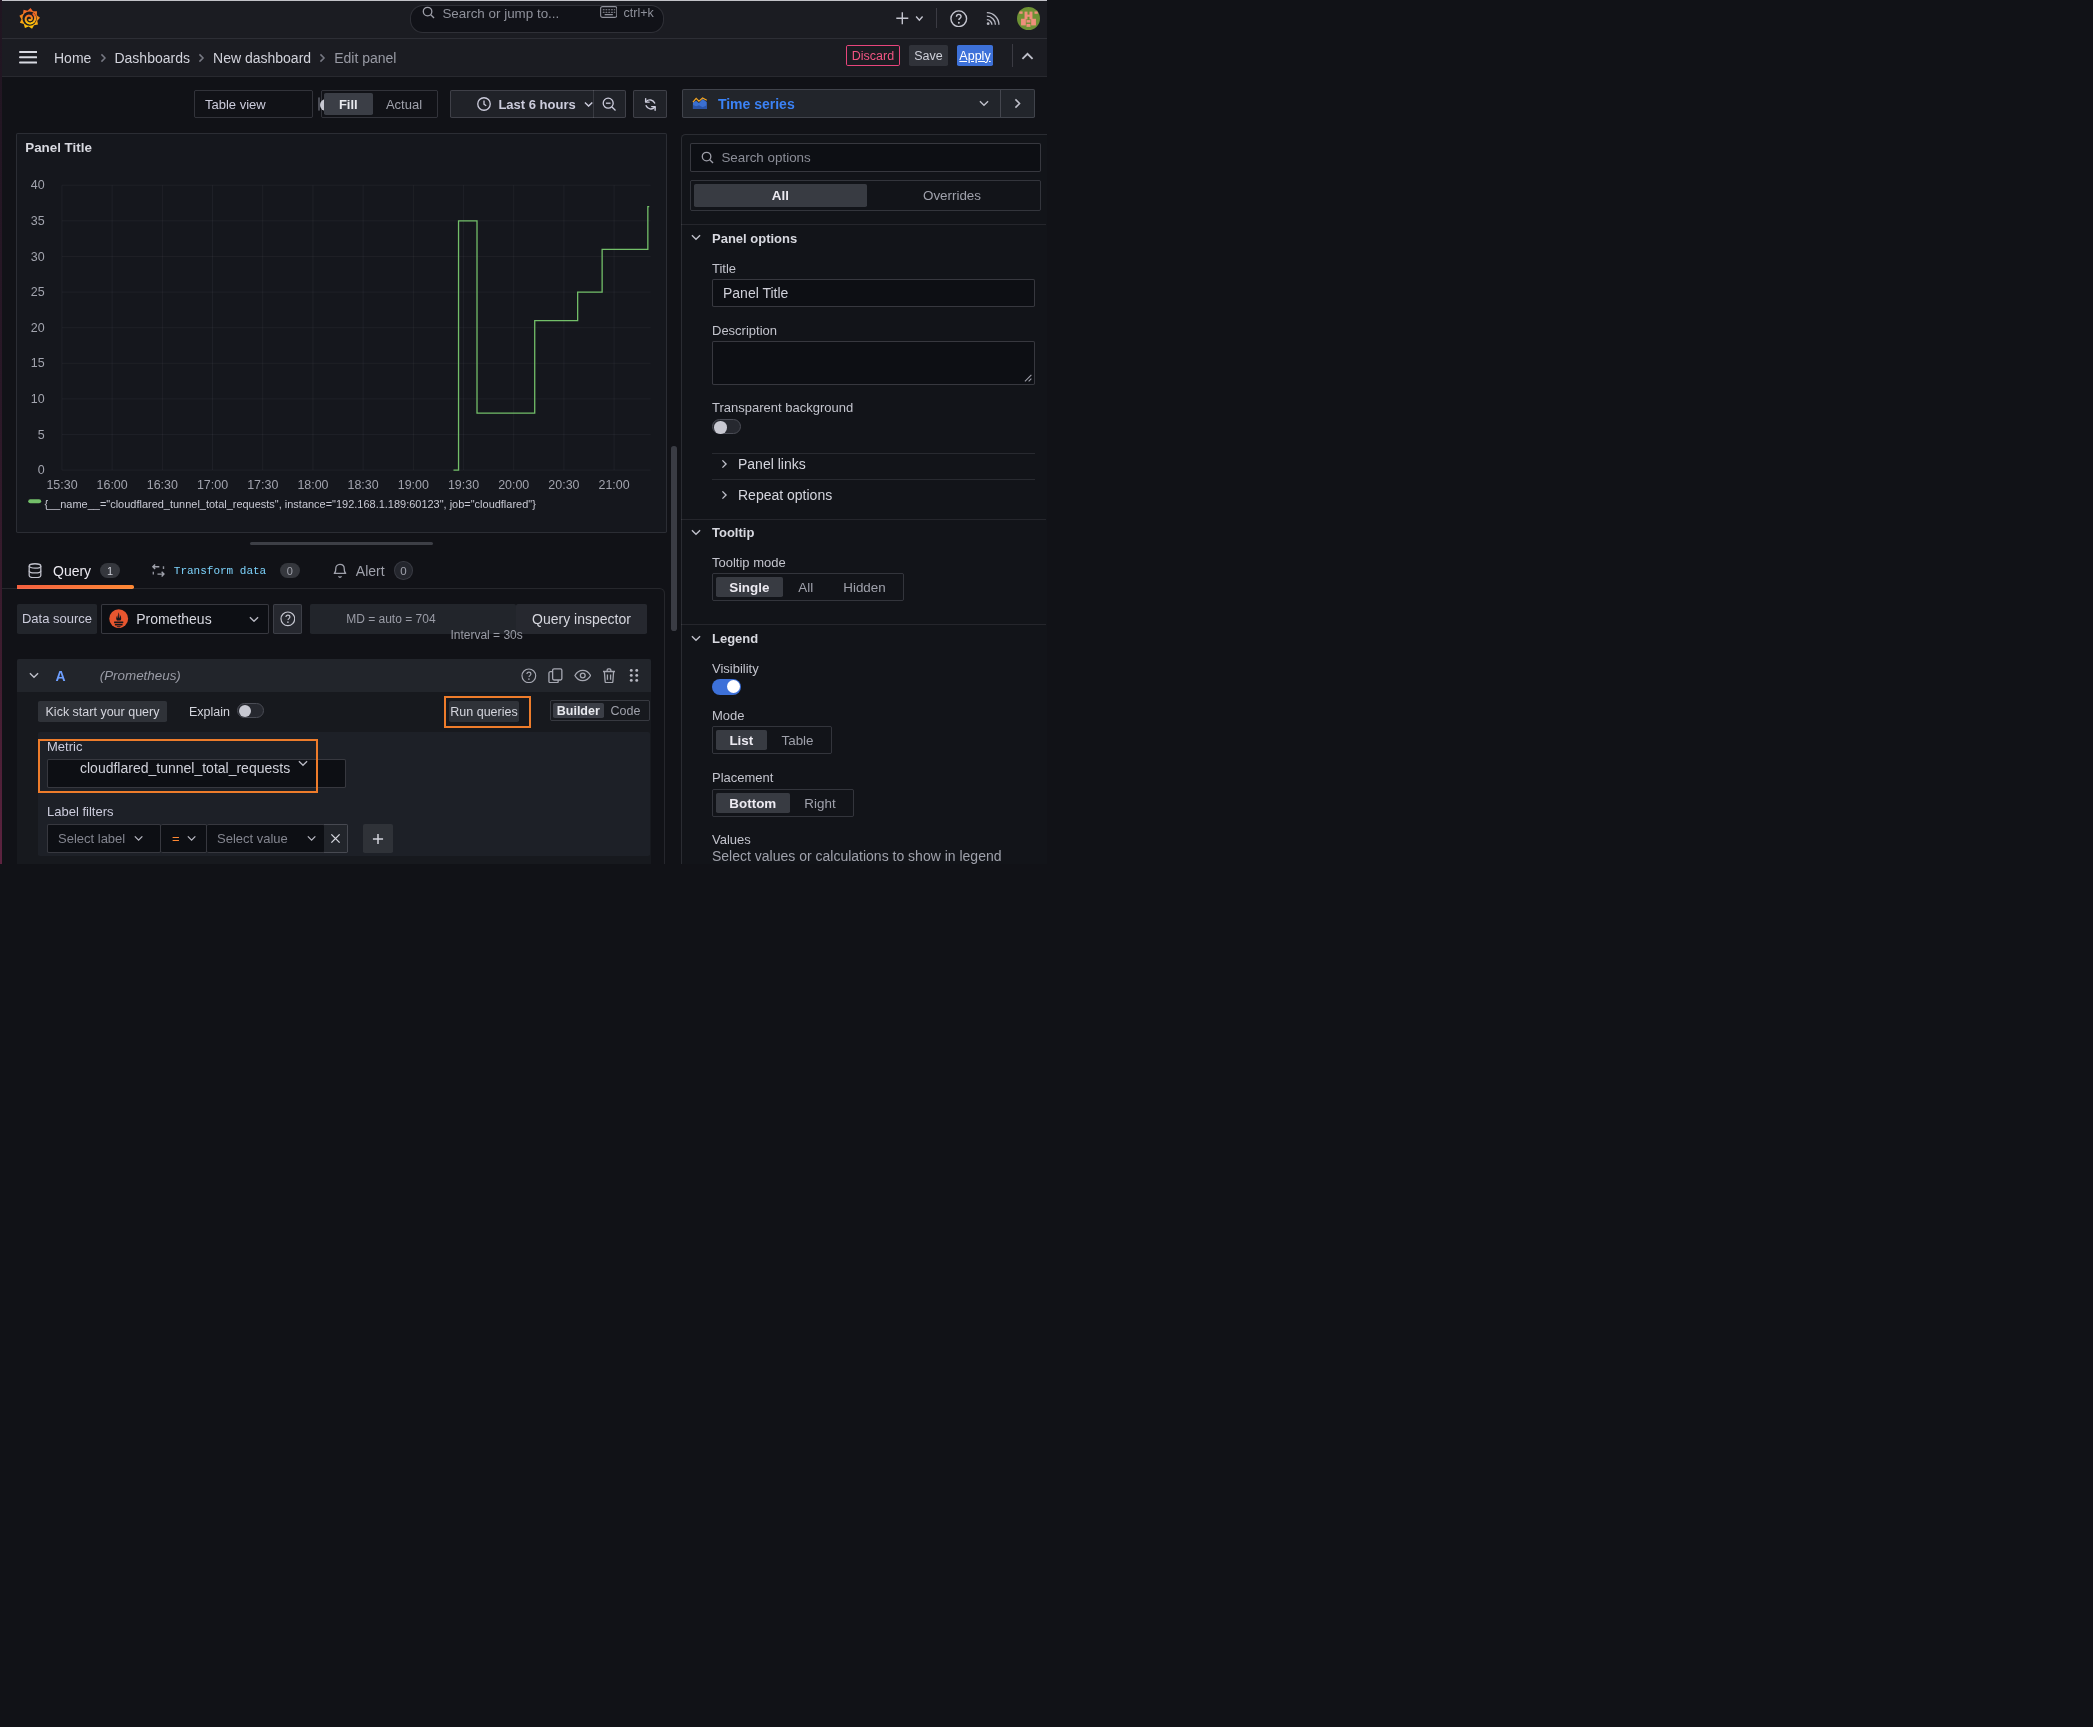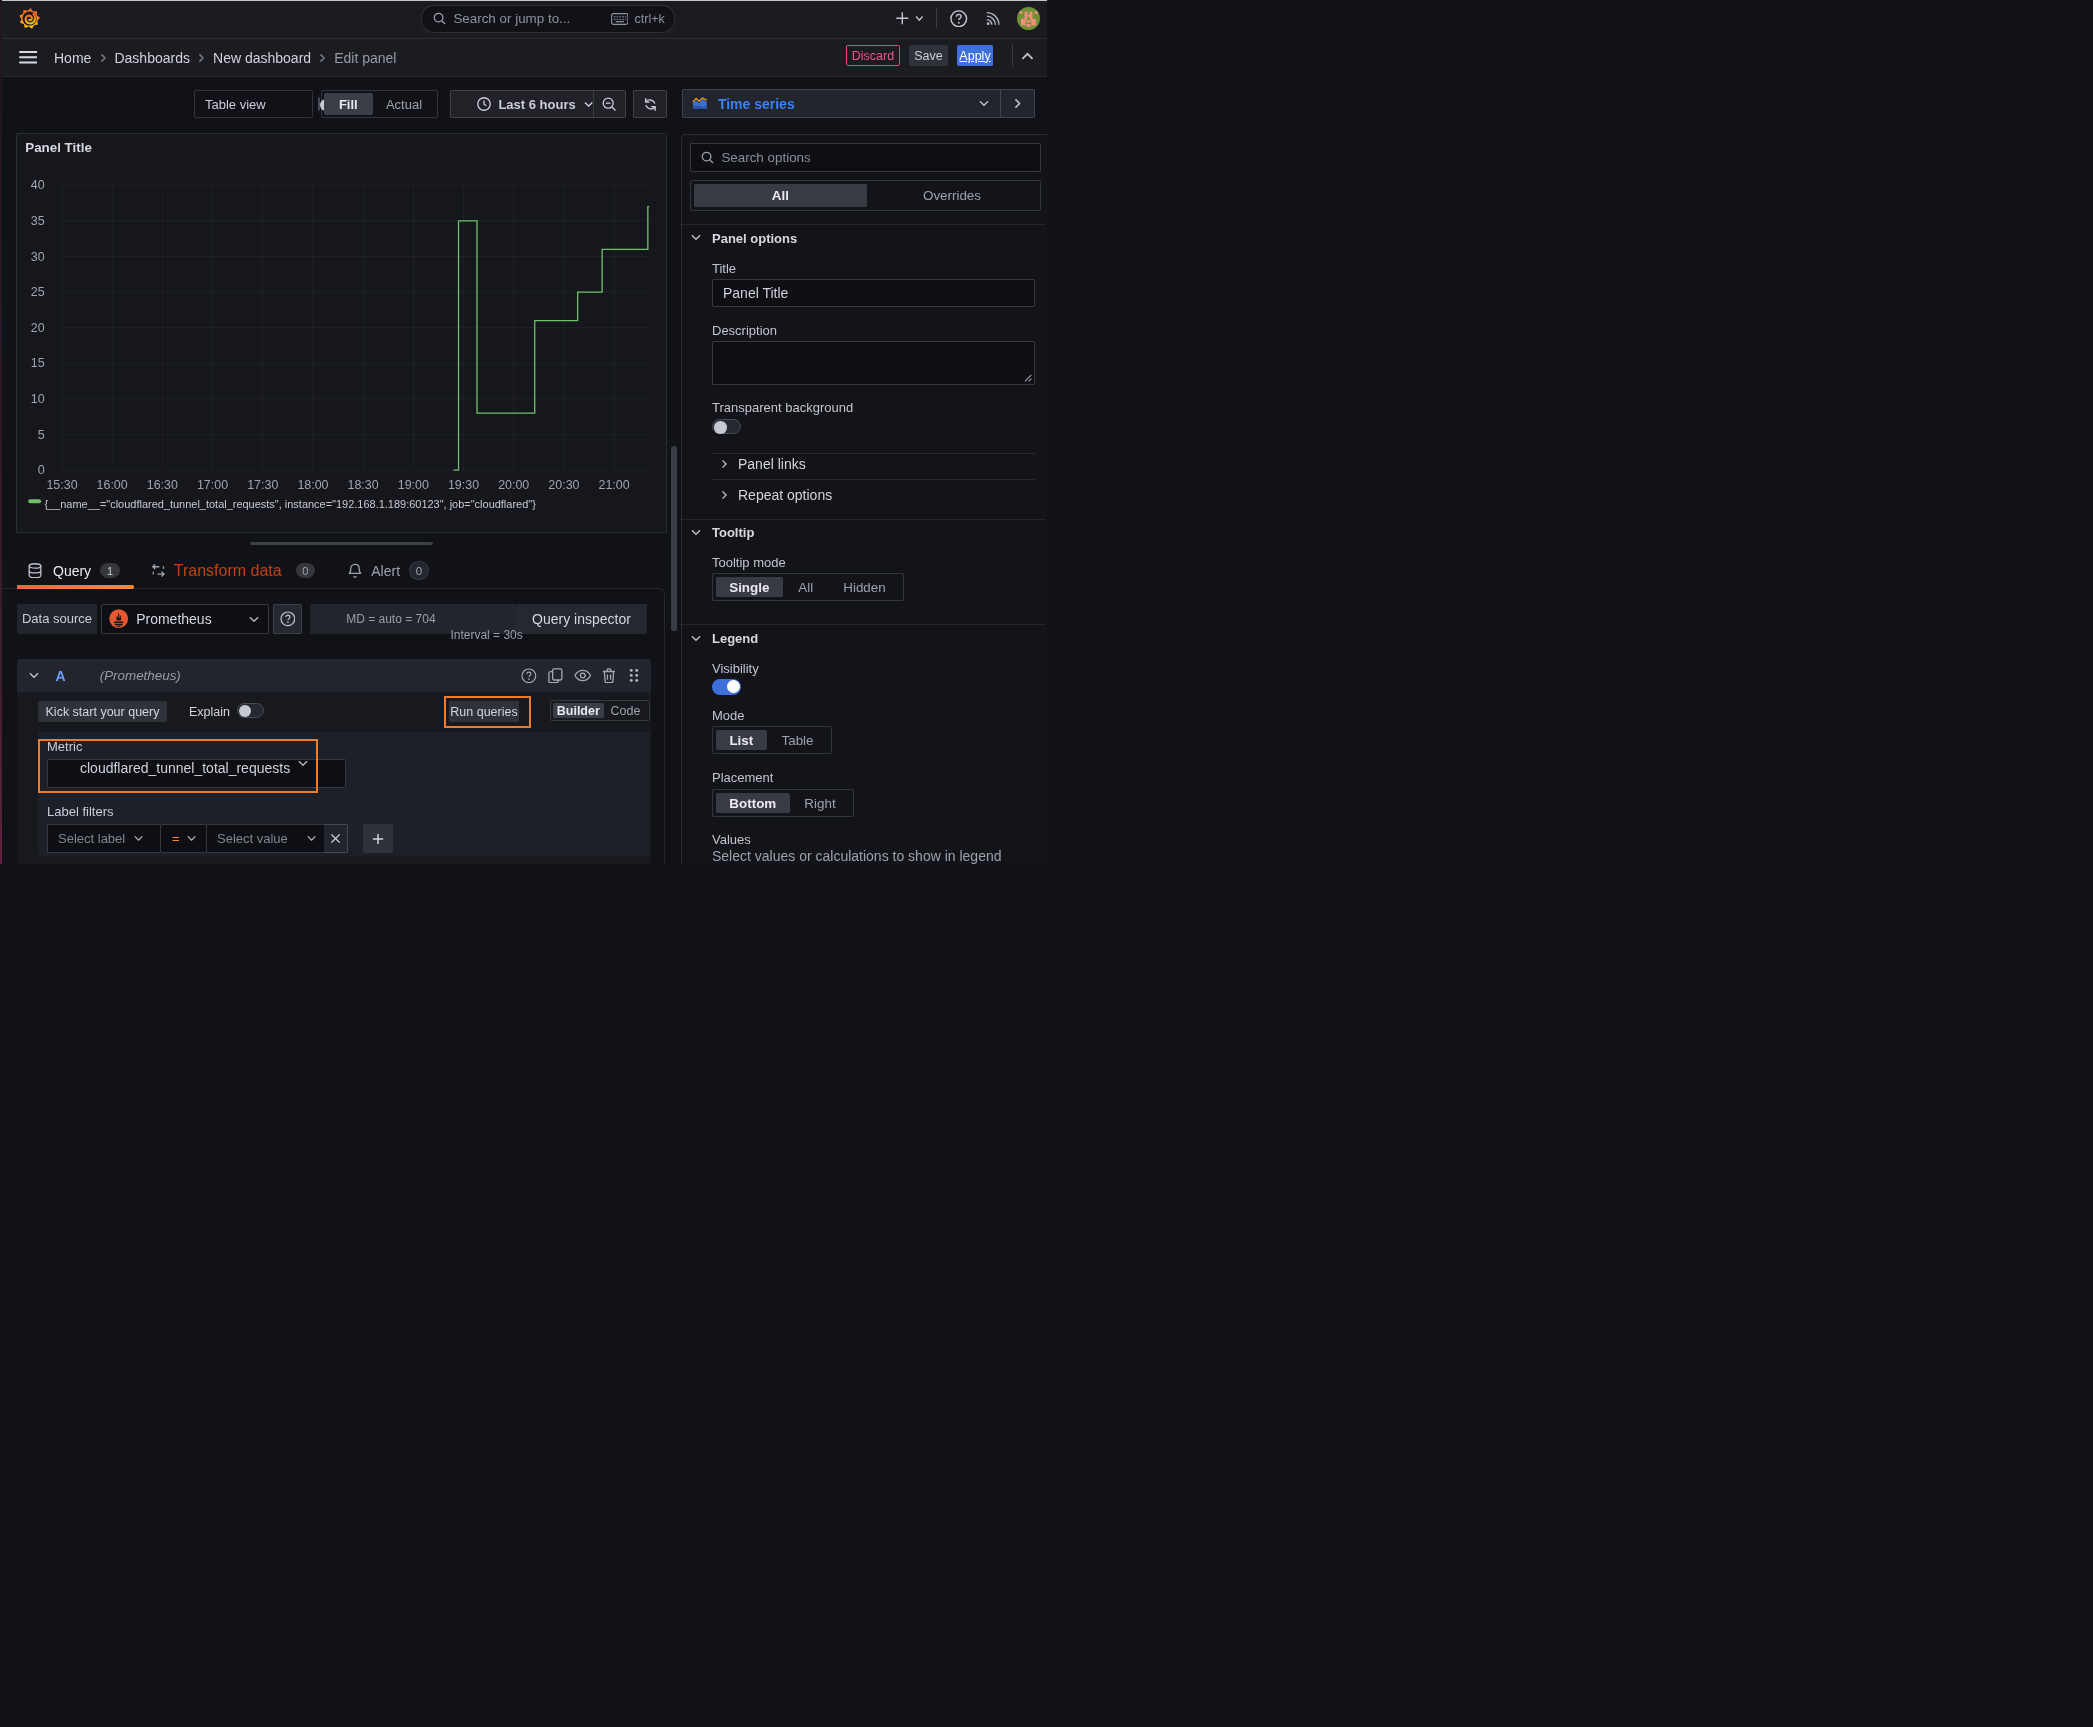--- a/index.html
+++ b/index.html
@@ -26,21 +26,21 @@
         <linearGradient id="glg" x1="0" y1="0" x2="0" y2="1">
       <stop offset="0" stop-color="#f15b2a"></stop>
           <stop offset="1" stop-color="#fbc80a"></stop>
     </linearGradient>
       </defs>
     <polygon points="12.6,2.1 15.3,5.6 19.7,5.5 19.5,9.9 23.0,12.6 20.0,15.9 20.8,20.2 16.5,20.8 14.3,24.6 10.6,22.3 6.5,23.9 5.2,19.6 1.0,18.2 2.7,14.2 0.4,10.4 4.4,8.4 5.0,4.0 9.3,5.0" fill="url(#glg)"></polygon>
     <circle cx="11.6" cy="13.6" r="7.8" fill="#1b1c22"></circle>
     <path d="M15.70 8.53 L16.37 9.27 L16.91 10.09 L17.32 10.98 L17.58 11.90 L17.70 12.84 L17.67 13.77 L17.50 14.67 L17.20 15.52 L16.78 16.31 L16.26 17.01 L15.64 17.62 L14.95 18.11 L14.20 18.49 L13.41 18.75 L12.61 18.88 L11.81 18.88 L11.04 18.77 L10.30 18.54 L9.62 18.21 L9.01 17.78 L8.48 17.27 L8.04 16.70 L7.70 16.08 L7.47 15.43 L7.34 14.77 L7.32 14.10 L7.39 13.45 L7.56 12.84 L7.82 12.27 L8.16 11.76 L8.56 11.32 L9.02 10.95 L9.51 10.66 L10.04 10.46 L10.57 10.35 L11.10 10.32 L11.62 10.37 L12.11 10.50 L12.56 10.69 L12.97 10.95 L13.31 11.26 L13.60 11.62 L13.82 12.00 L13.98 12.39 L14.07 12.80 L14.09 13.20 L14.05 13.59 L13.95 13.95 L13.80 14.28 L13.60 14.57 L13.37 14.81 L13.12 15.01 L12.84 15.16 L12.56 15.26 L12.28 15.30 L12.01 15.30 L11.75 15.26 L11.52 15.17 L11.32 15.06 L11.15 14.92" fill="none" stroke="url(#glg)" stroke-width="2.25" stroke-linecap="round"></path>
   </svg>
 
-  <div class="abs" style="left:421px;top:4.6px;width:254px;height:28px;background:#111218;border:0.9px solid rgba(204,204,220,0.16);border-radius:13px;box-sizing:border-box;display:flex;align-items:center;">
+  <div class="abs" style="left:410px;top:4.6px;width:254px;height:28px;background:#111218;border:0.9px solid rgba(204,204,220,0.16);border-radius:13px;box-sizing:border-box;display:flex;">
     <svg style="margin-left:11px;" width="13" height="13" viewBox="0 0 14 14" fill="none" stroke="#9d9ea8" stroke-width="1.4">
       <circle cx="6" cy="6" r="4.6"></circle>
         <line x1="9.4" y1="9.4" x2="13" y2="13"></line>
     </svg>
     <span class="txt" style="margin-left:7.4px;font-size:13.4px;color:#8f919b;">Search or jump to...</span>
     <span style="flex:1"></span>
     <svg width="17.5" height="12" viewBox="0 0 19 13" fill="none" stroke="#8f919b" stroke-width="1.2">
       <rect x="0.7" y="0.7" width="17.6" height="11.6" rx="2"></rect>
       <path d="M3.5 4h1M6.5 4h1M9.5 4h1M12.5 4h1M15.5 4h0.5M3.5 6.7h1M6.5 6.7h1M9.5 6.7h1M12.5 6.7h1M15.5 6.7h0.5M5.5 9.4h8" stroke-linecap="round"></path>
     </svg>
@@ -217,21 +217,21 @@
       <path d="M1.2 3.2v10.4c0 1.3 2.8 2.4 6.3 2.4s6.3-1.1 6.3-2.4V3.2"></path>
       <path d="M1.2 8.4c0 1.3 2.8 2.4 6.3 2.4s6.3-1.1 6.3-2.4"></path>
     </svg>
     <span class="txt" style="margin-left:11px;font-size:14px;color:#eceaf1;">Query</span>
     <span style="margin-left:9.2px;min-width:19.4px;height:15.7px;border-radius:8.3px;background:#35373d;display:inline-flex;align-items:center;justify-content:center;font-size:11px;color:#cfd0d9;padding:0 6.5px;box-sizing:border-box;">1</span>
     <svg style="margin-left:31px;" width="14.8" height="14.8" viewBox="0 0 16 16" fill="none" stroke="#9fa1ab" stroke-width="1.5">
       <path d="M4.5 1.5 L2 4 l2.5 2.5 M2 4 h7"></path>
       <path d="M11.5 14.5 L14 12 l-2.5-2.5 M14 12 h-7"></path>
       <path d="M13.5 6.5 v-3 M2.5 9.5 v3" stroke-opacity="0.9"></path>
     </svg>
-    <span class="txt" style="margin-left:8.3px;font-size:16px;color:#c2410c;">Transform data</span>
+    <span class="txt" style="margin-left:8.3px;font-size:11px;color:#7dd3fc;font-family:Liberation Mono, monospace;">Transform data</span>
     <span style="margin-left:14px;min-width:19.4px;height:15.7px;border-radius:8.3px;background:#35373d;display:inline-flex;align-items:center;justify-content:center;font-size:11px;color:#9fa1ab;padding:0 6.5px;box-sizing:border-box;">0</span>
     <svg style="margin-left:33px;" width="14" height="15.7" viewBox="0 0 15 17" fill="none" stroke="#9fa1ab" stroke-width="1.4">
       <path d="M7.5 1.6c-3 0-4.6 2.2-4.6 4.6 0 4-1.6 5-1.6 5h12.4s-1.6-1-1.6-5c0-2.4-1.6-4.6-4.6-4.6z" stroke-linejoin="round"></path>
       <path d="M6 14.2c.3.9.8 1.3 1.5 1.3s1.2-.4 1.5-1.3"></path>
     </svg>
     <span class="txt" style="margin-left:9.2px;font-size:14px;color:#9fa1ab;">Alert</span>
     <span style="margin-left:9.2px;min-width:18.5px;height:18.5px;border-radius:9.2px;background:#24262d;border:0.9px solid rgba(204,204,220,0.12);display:inline-flex;align-items:center;justify-content:center;font-size:11.5px;color:#9fa1ab;padding:0 5.5px;box-sizing:border-box;">0</span>
   </div>
   <div class="abs" style="left:17px;top:585px;width:117px;height:3.7px;border-radius:0 1.8px 1.8px 0;background:linear-gradient(90deg,#f55f3e,#ff8833);"></div>
 

